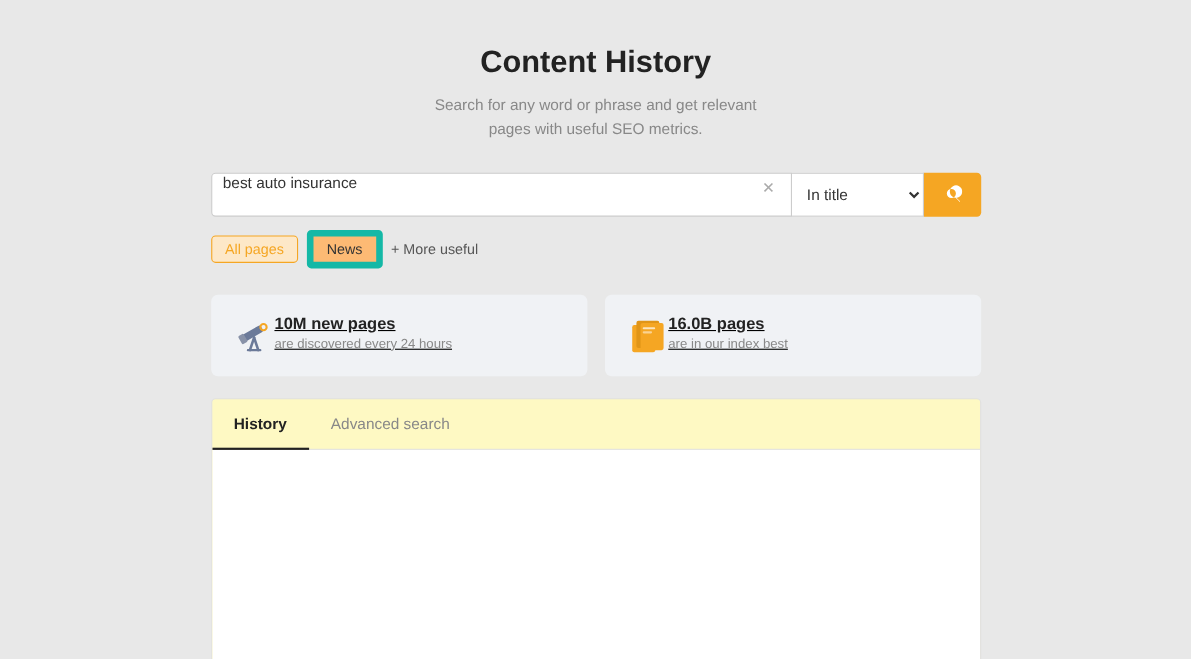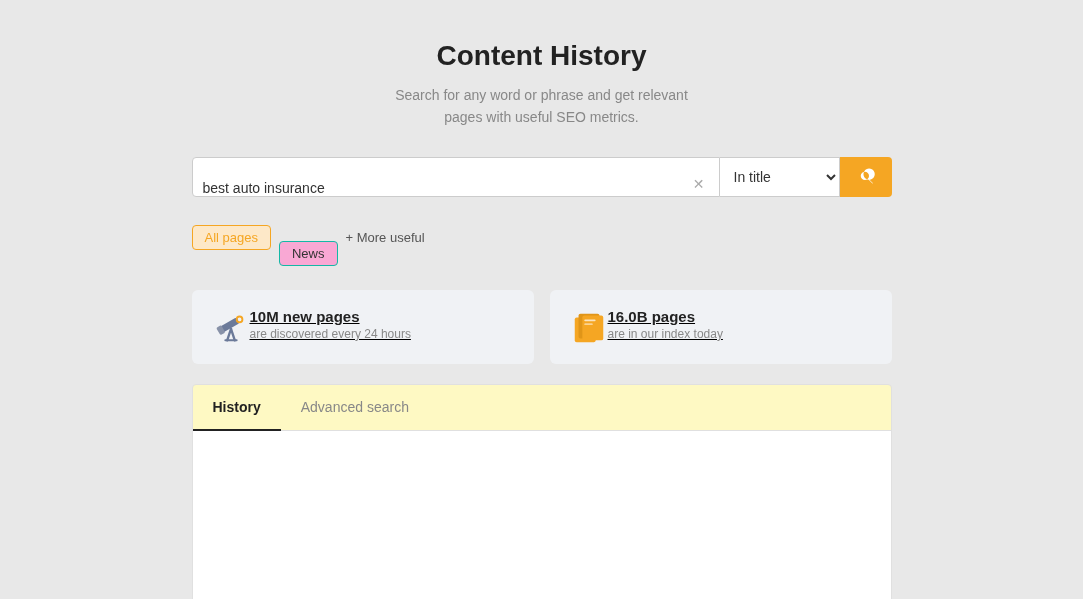--- a/index.html
+++ b/index.html
@@ -34,21 +34,21 @@
     .search-row {
       display: flex;
       align-items: center;
       width: 100%;
       margin-bottom: 12px;
       gap: 0;
     }
     .search-input-wrapper {
       flex: 1;
       display: flex;
-      align-items: flex-end;
+      align-items: flex-start;
       background: #fff;
       border: 1px solid #ccc;
       border-radius: 4px 0 0 4px;
       padding: 0 10px;
       height: 40px;
     }
     .search-input {
       flex: 1;
       border: none;
       outline: none;
@@ -101,28 +101,27 @@
     .filter-btn-active {
       background: #fde8c8;
       border: 1px solid #f5a623;
       color: #f5a623;
       border-radius: 4px;
       padding: 4px 12px;
       font-size: 13px;
       cursor: pointer;
     }
     .filter-btn {
-      background: #f9a8d4;
-      border: 1px solid #14b8a6;
+      background: #fdba74;
+      border: 6px solid #14b8a6;
       color: #333;
       border-radius: 4px;
       padding: 4px 12px;
       font-size: 13px;
       cursor: pointer;
-      margin-top: 32px;
     }
     .more-filters-btn {
       background: none;
       border: none;
       color: #555;
       font-size: 13px;
       cursor: pointer;
       display: flex;
       align-items: center;
       gap: 4px;
@@ -248,21 +247,21 @@
     <div class="stat-card">
       <svg class="pages-icon" viewBox="0 0 40 40" xmlns="http://www.w3.org/2000/svg">
         <rect x="5" y="10" width="22" height="26" rx="2" fill="#f5a623"></rect>
         <rect x="9" y="6" width="22" height="26" rx="2" fill="#e09518"></rect>
         <rect x="13" y="8" width="22" height="26" rx="2" fill="#f5a623"></rect>
         <rect x="15" y="12" width="12" height="2" rx="1" fill="#fff" opacity="0.7"></rect>
         <rect x="15" y="16" width="9" height="2" rx="1" fill="#fff" opacity="0.5"></rect>
       </svg>
       <div class="stat-text">
         <div class="stat-main">16.0B pages</div>
-        <div class="stat-sub">are in our index today</div>
+        <div class="stat-sub">are in our index best</div>
       </div>
     </div>
   </div>
 
   <div class="tabs-container">
     <div class="tabs-header">
       <div class="tab-item active">History</div>
       <div class="tab-item">Advanced search</div>
     </div>
     <div class="tabs-body">

